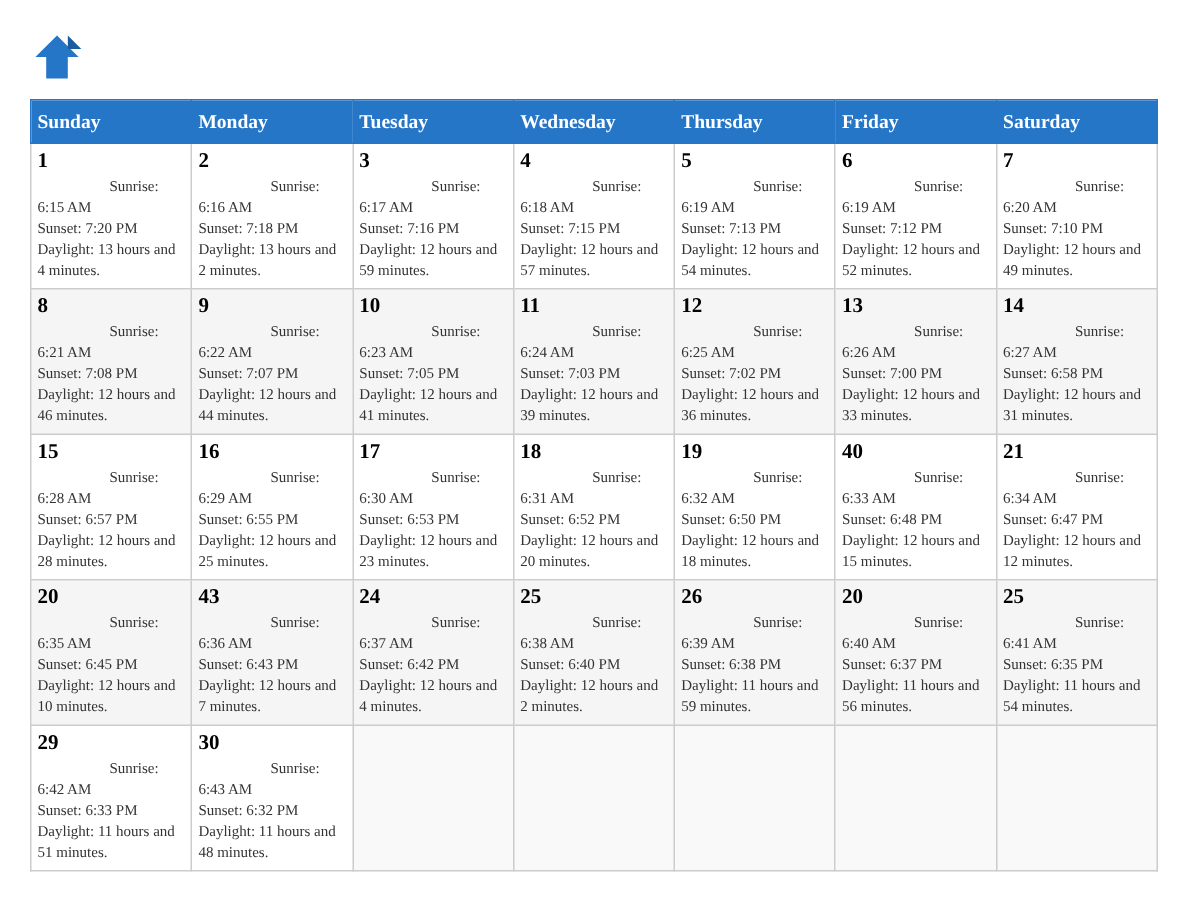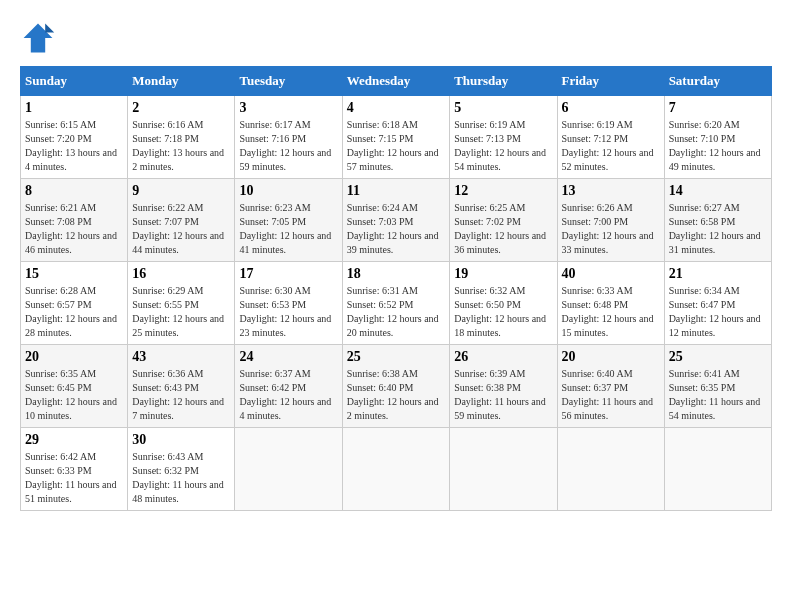--- a/index.html
+++ b/index.html
@@ -75,20 +75,21 @@
     .day-num {
       font-size: 14px;
       font-weight: bold;
       display: block;
       margin-bottom: 2px;
     }
     .day-info {
       font-size: 10px;
       color: #333;
       line-height: 1.4;
+      margin-left: 48px;
     }
     td.empty {
       background: #f9f9f9;
     }
   </style>
 </head>
 <body>
 
 <div class="header">
   <div class="logo">

